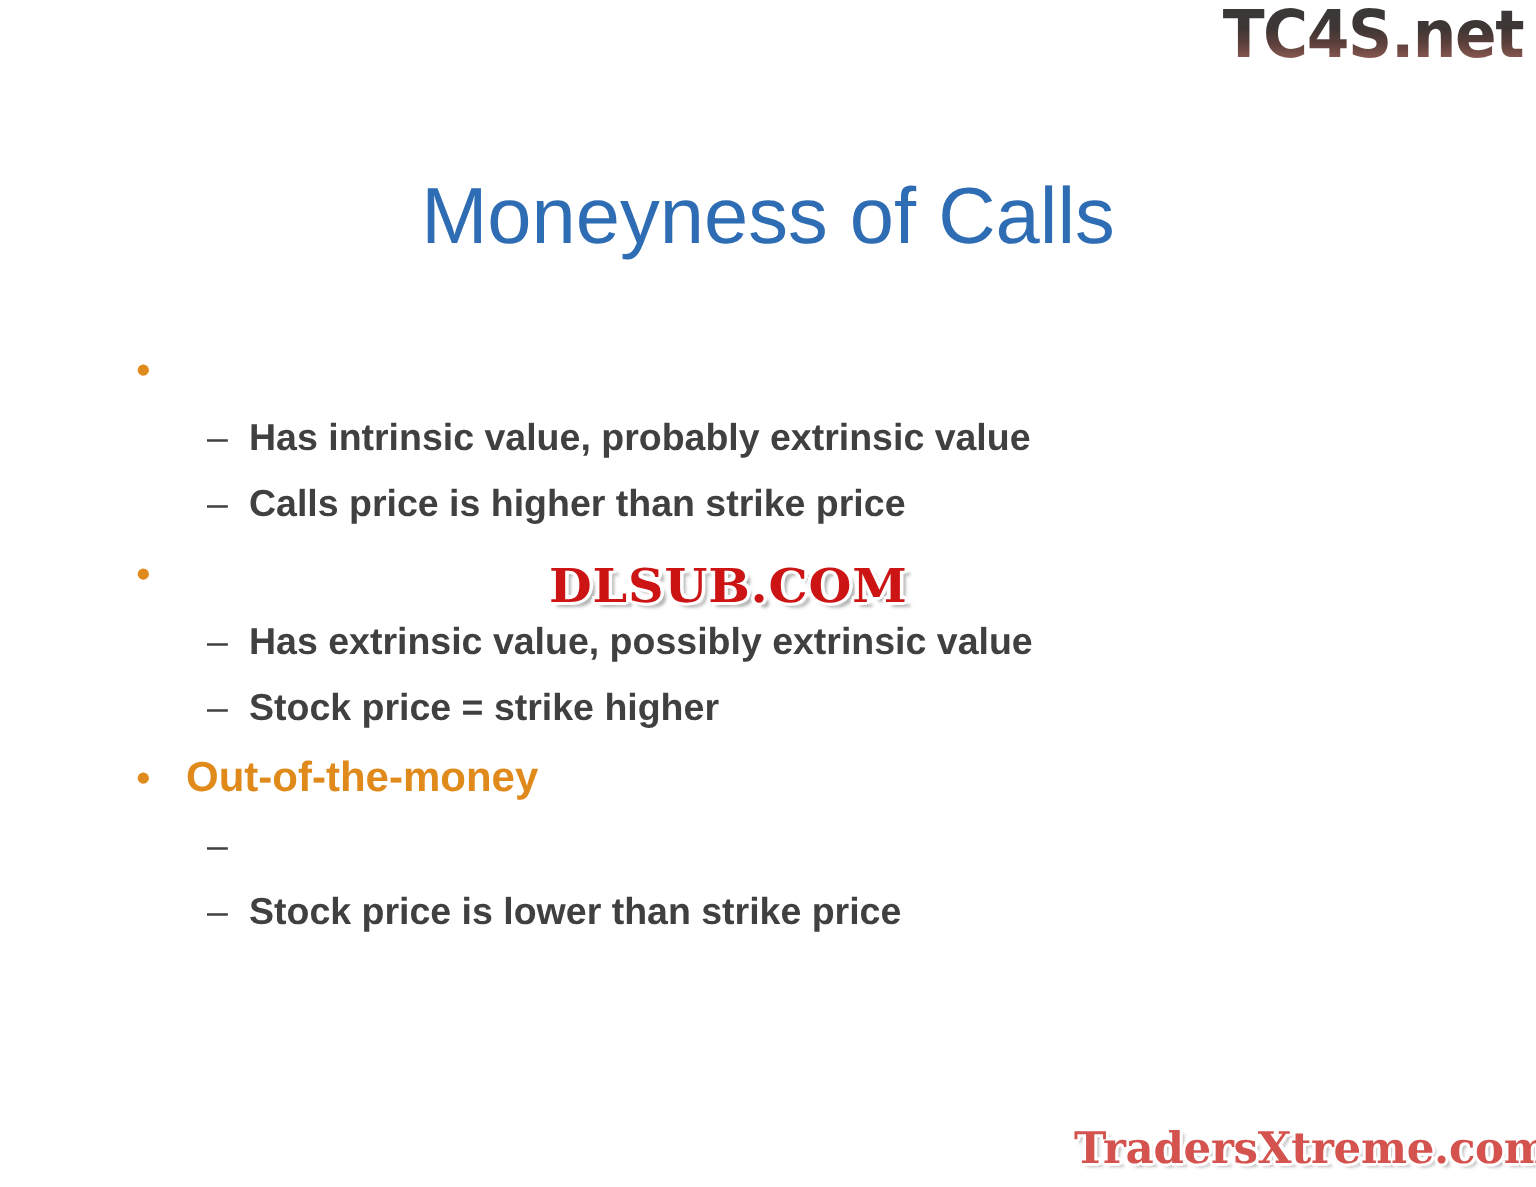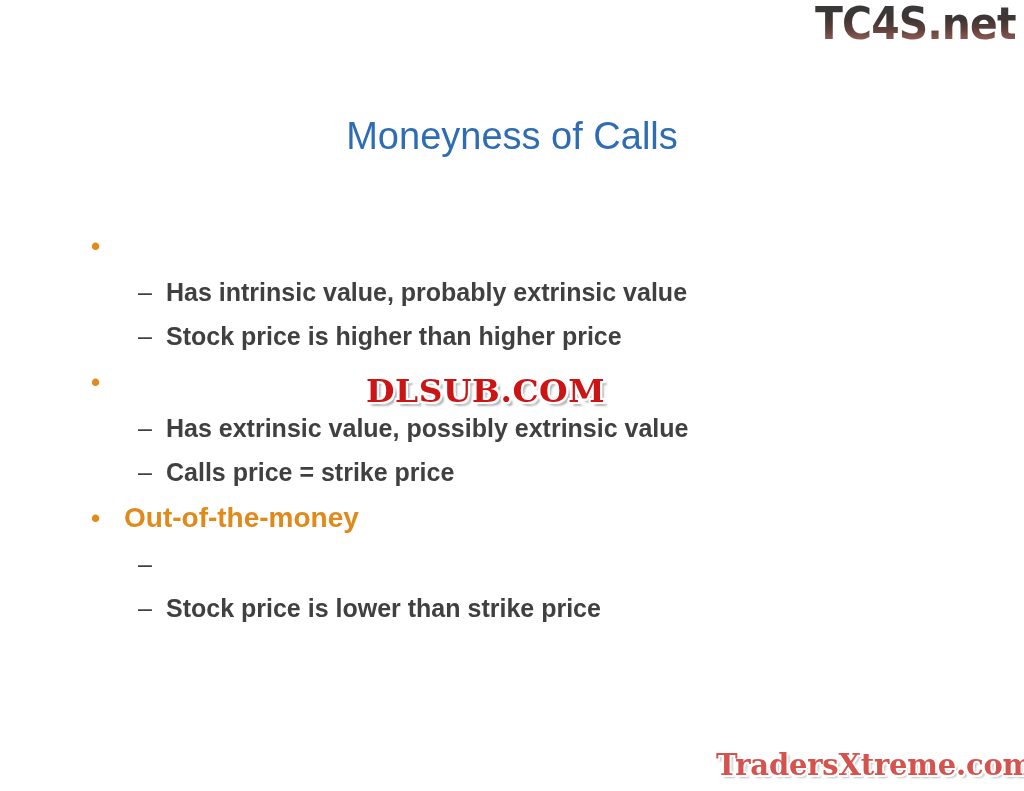--- a/index.html
+++ b/index.html
@@ -52,21 +52,21 @@
   }
 
   
   #title {
     position: absolute;
     left: 0;
     top: 116px;
     width: 1024px;
     text-align: center;
     color: #2E6DB4;
-    font-size: 38px;
+    font-size: 53px;
     font-weight: 400;
     line-height: 1.1;
     letter-spacing: 0px;
     white-space: nowrap;
   }
 
   
   #body-list {
     position: absolute;
     left: 0;
@@ -191,35 +191,35 @@
     <div class="group">
       <div class="l1">
         <span class="marker">•</span>
       </div>
       <div class="l2">
         <span class="marker">–</span>
         <span>Has intrinsic value, probably extrinsic value</span>
       </div>
       <div class="l2">
         <span class="marker">–</span>
-        <span>Stock price is higher than higher price</span>
+        <span>Calls price is higher than strike price</span>
       </div>
     </div>
 
     <div class="group">
       <div class="l1">
         <span class="marker">•</span>
       </div>
       <div class="l2">
         <span class="marker">–</span>
         <span>Has extrinsic value, possibly extrinsic value</span>
       </div>
       <div class="l2">
         <span class="marker">–</span>
-        <span>Calls price = strike price</span>
+        <span>Stock price = strike higher</span>
       </div>
     </div>
 
     <div class="group">
       <div class="l1">
         <span class="marker">•</span>
         <span>Out-of-the-money</span>
       </div>
       <div class="l2">
         <span class="marker">–</span>

